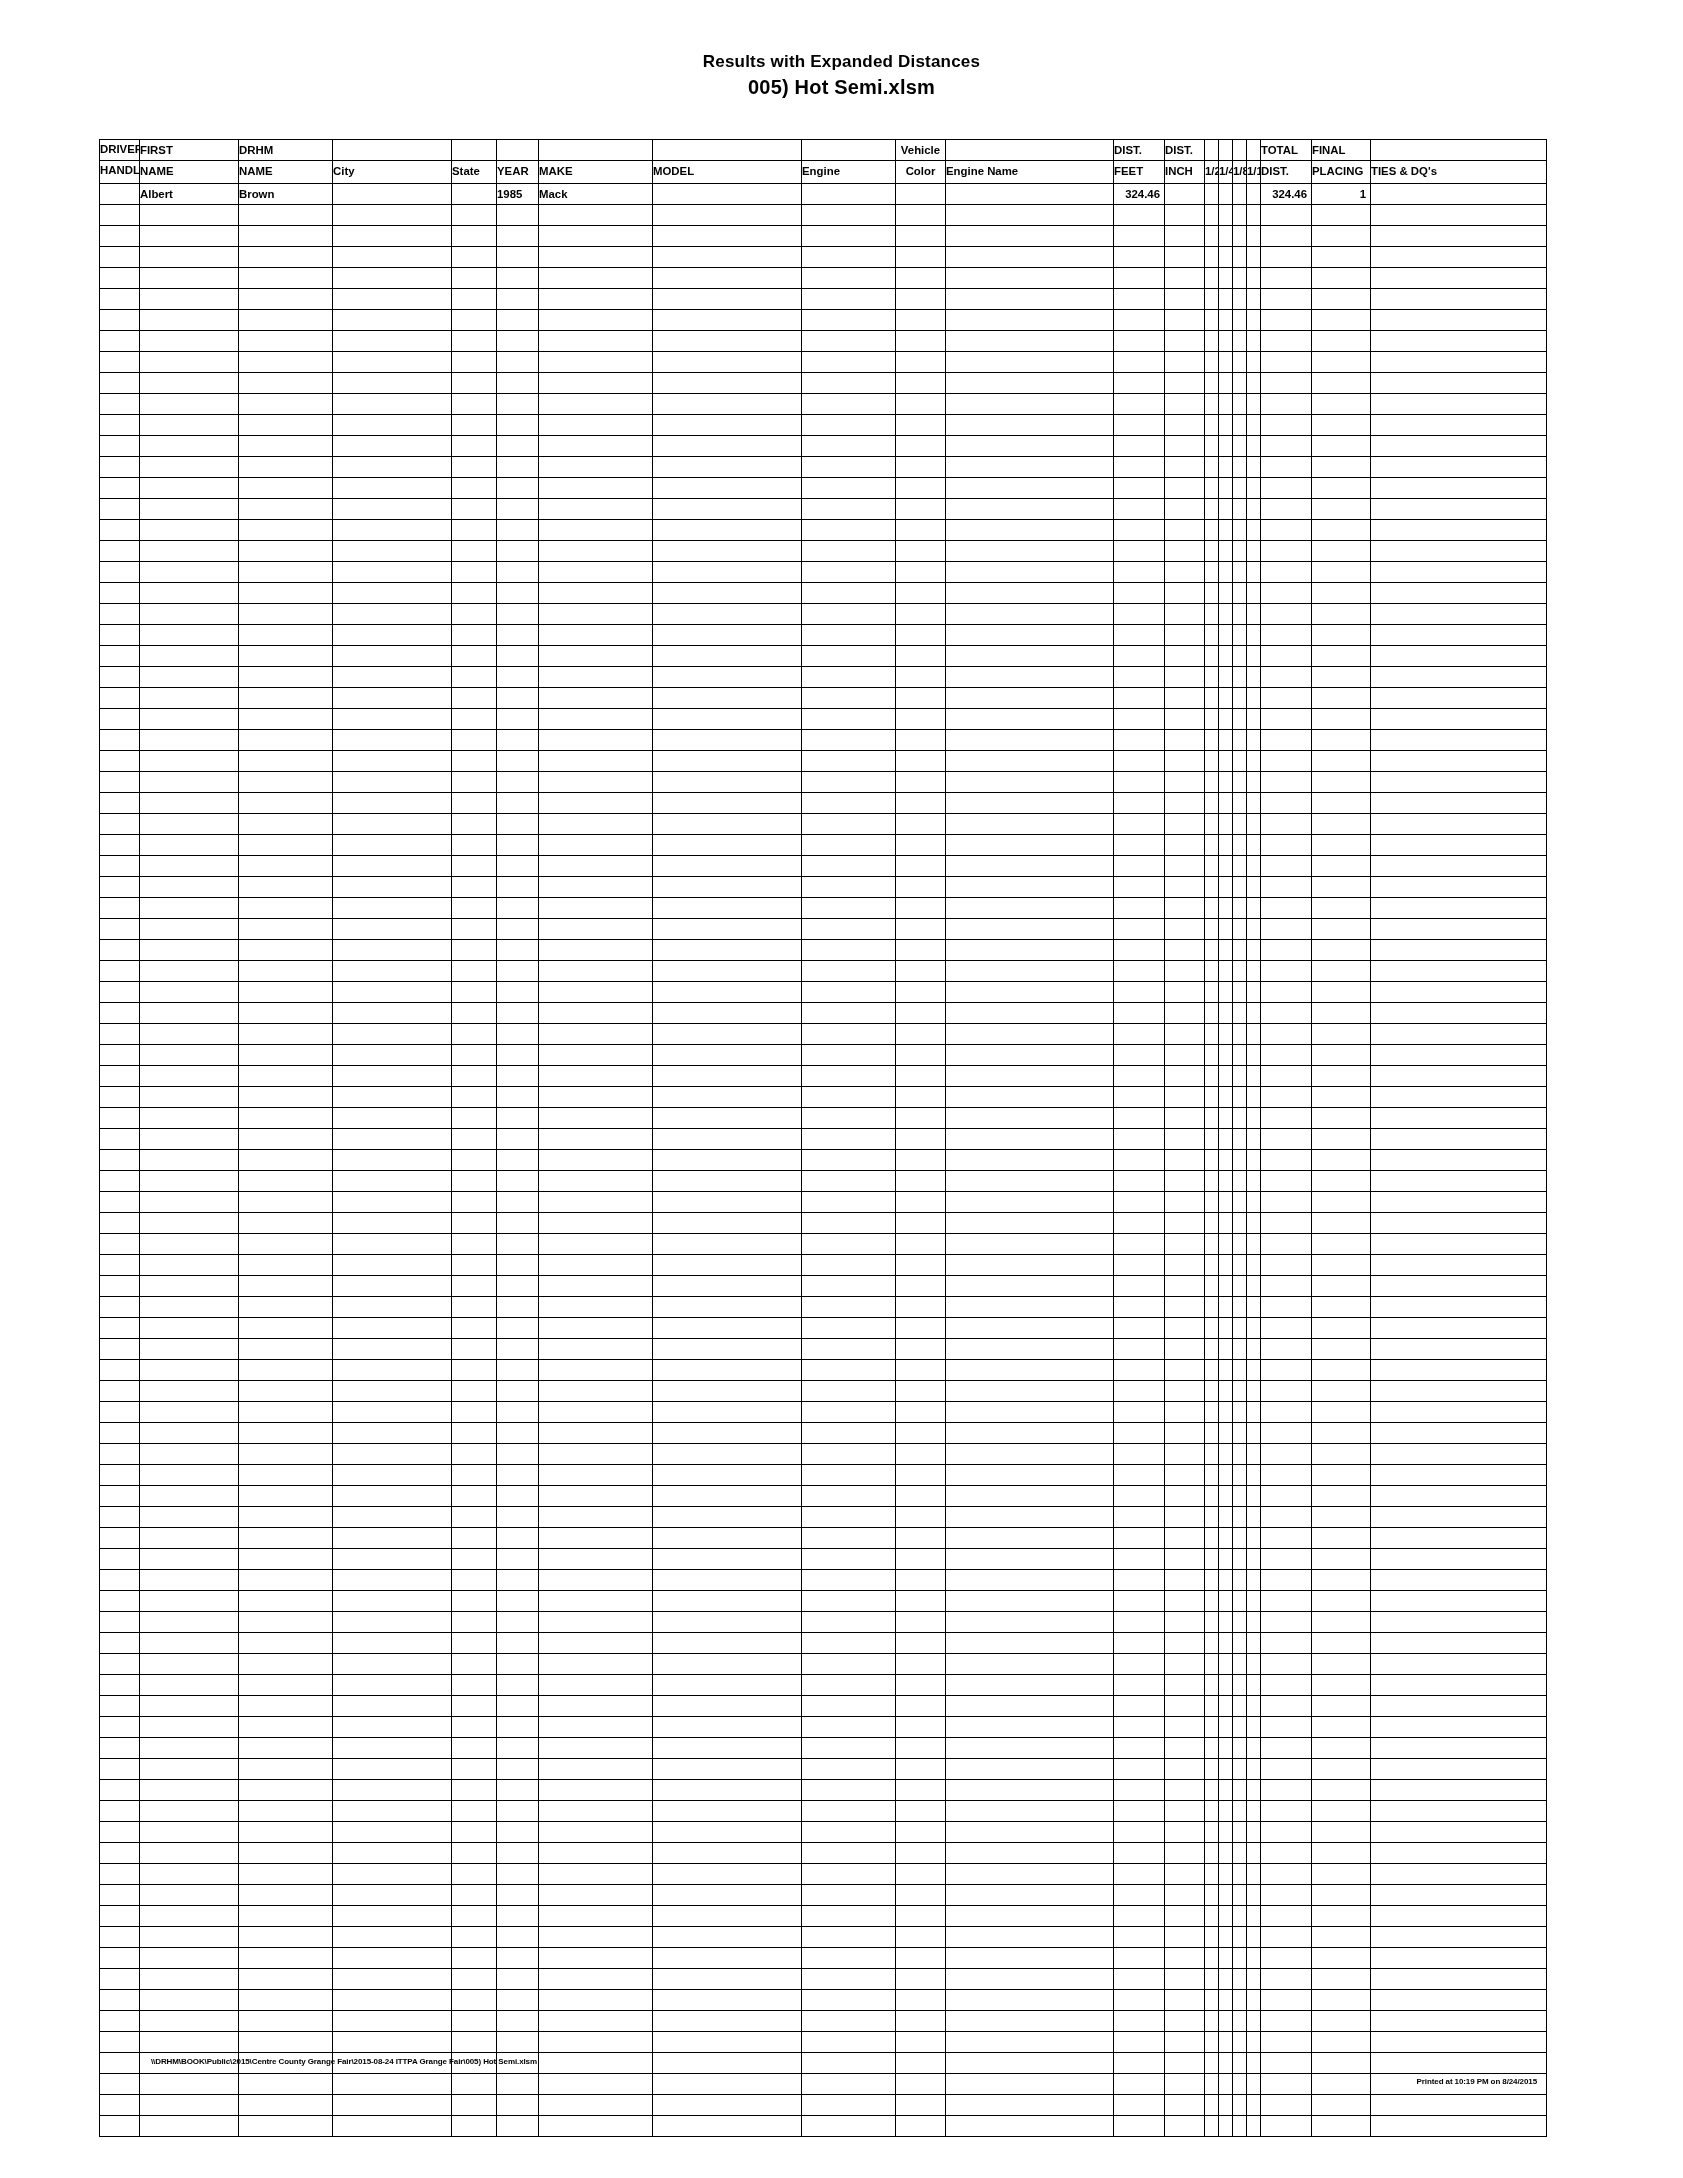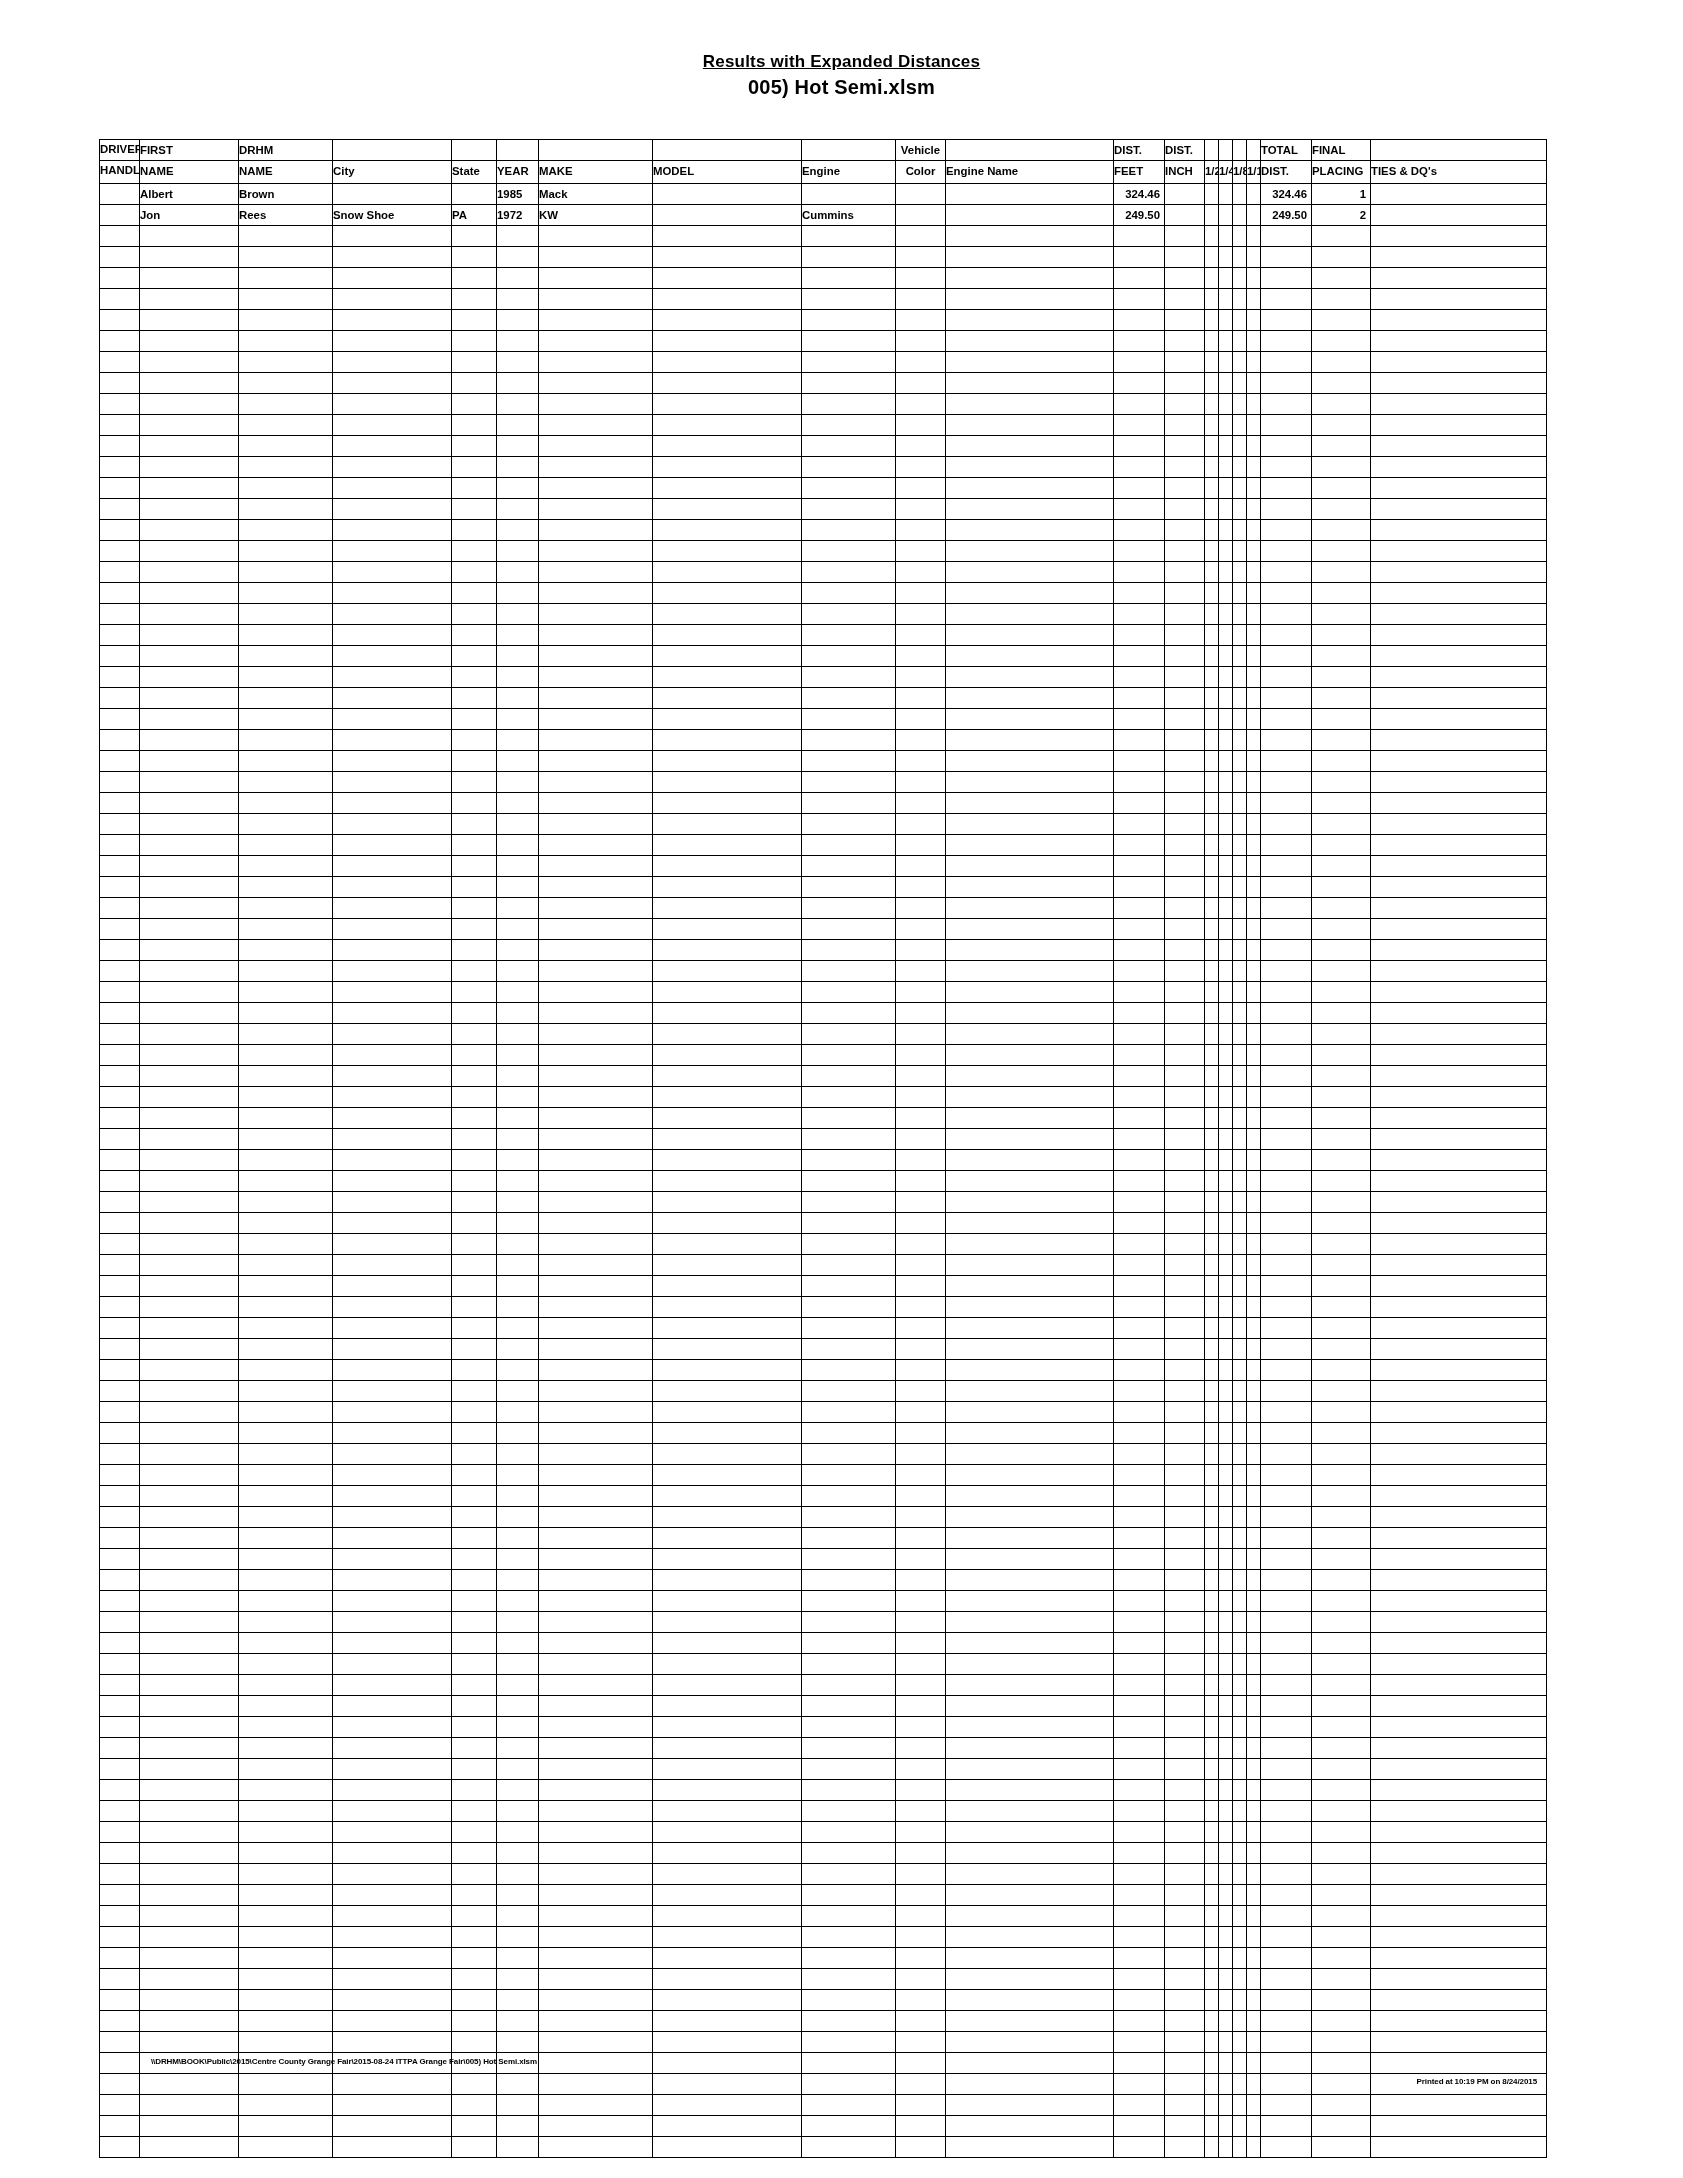--- a/index.html
+++ b/index.html
@@ -23,21 +23,20 @@
   }
   .title-block {
     text-align: center;
     margin-top: 51px;
     line-height: 1.35;
   }
   .title-line1 {
     font-size: 17px;
     font-weight: bold;
     letter-spacing: 0.2px;
-    text-decoration: underline;
   }
   .title-line2 {
     font-size: 20px;
     font-weight: bold;
     letter-spacing: 0.2px;
   }
 
   .sheet {
     position: absolute;
     left: 99px;
@@ -220,42 +219,20 @@
             <td class="num">324.46</td>
             <td class="num"></td>
             <td class="num"></td>
             <td class="num"></td>
             <td class="num"></td>
             <td class="num"></td>
             <td class="num">324.46</td>
             <td class="num">1</td>
             <td></td>
           </tr>
-          <tr class="data">
-            <td></td>
-            <td>Jon</td>
-            <td>Rees</td>
-            <td>Snow Shoe</td>
-            <td>PA</td>
-            <td>1972</td>
-            <td>KW</td>
-            <td></td>
-            <td>Cummins</td>
-            <td></td>
-            <td></td>
-            <td class="num">249.50</td>
-            <td class="num"></td>
-            <td class="num"></td>
-            <td class="num"></td>
-            <td class="num"></td>
-            <td class="num"></td>
-            <td class="num">249.50</td>
-            <td class="num">2</td>
-            <td></td>
-          </tr>
           <tr class="blank">
             <td>&nbsp;</td>
             <td>&nbsp;</td>
             <td>&nbsp;</td>
             <td>&nbsp;</td>
             <td>&nbsp;</td>
             <td>&nbsp;</td>
             <td>&nbsp;</td>
             <td>&nbsp;</td>
             <td>&nbsp;</td>

